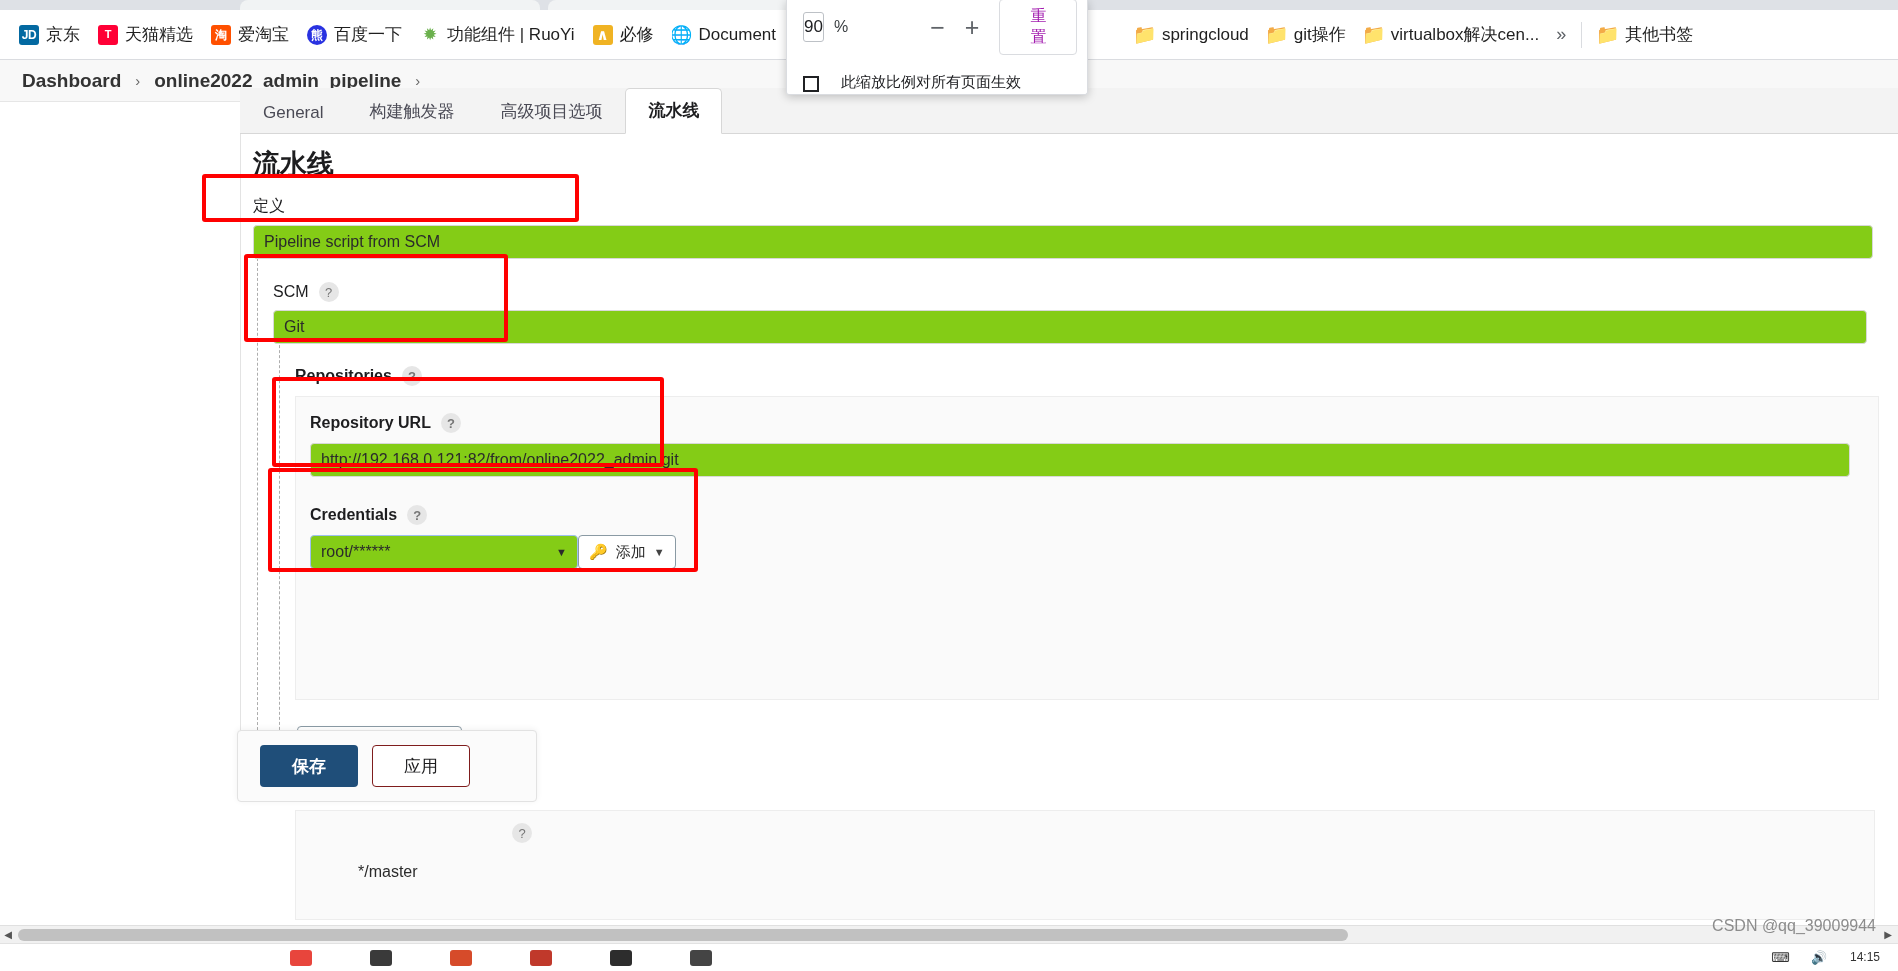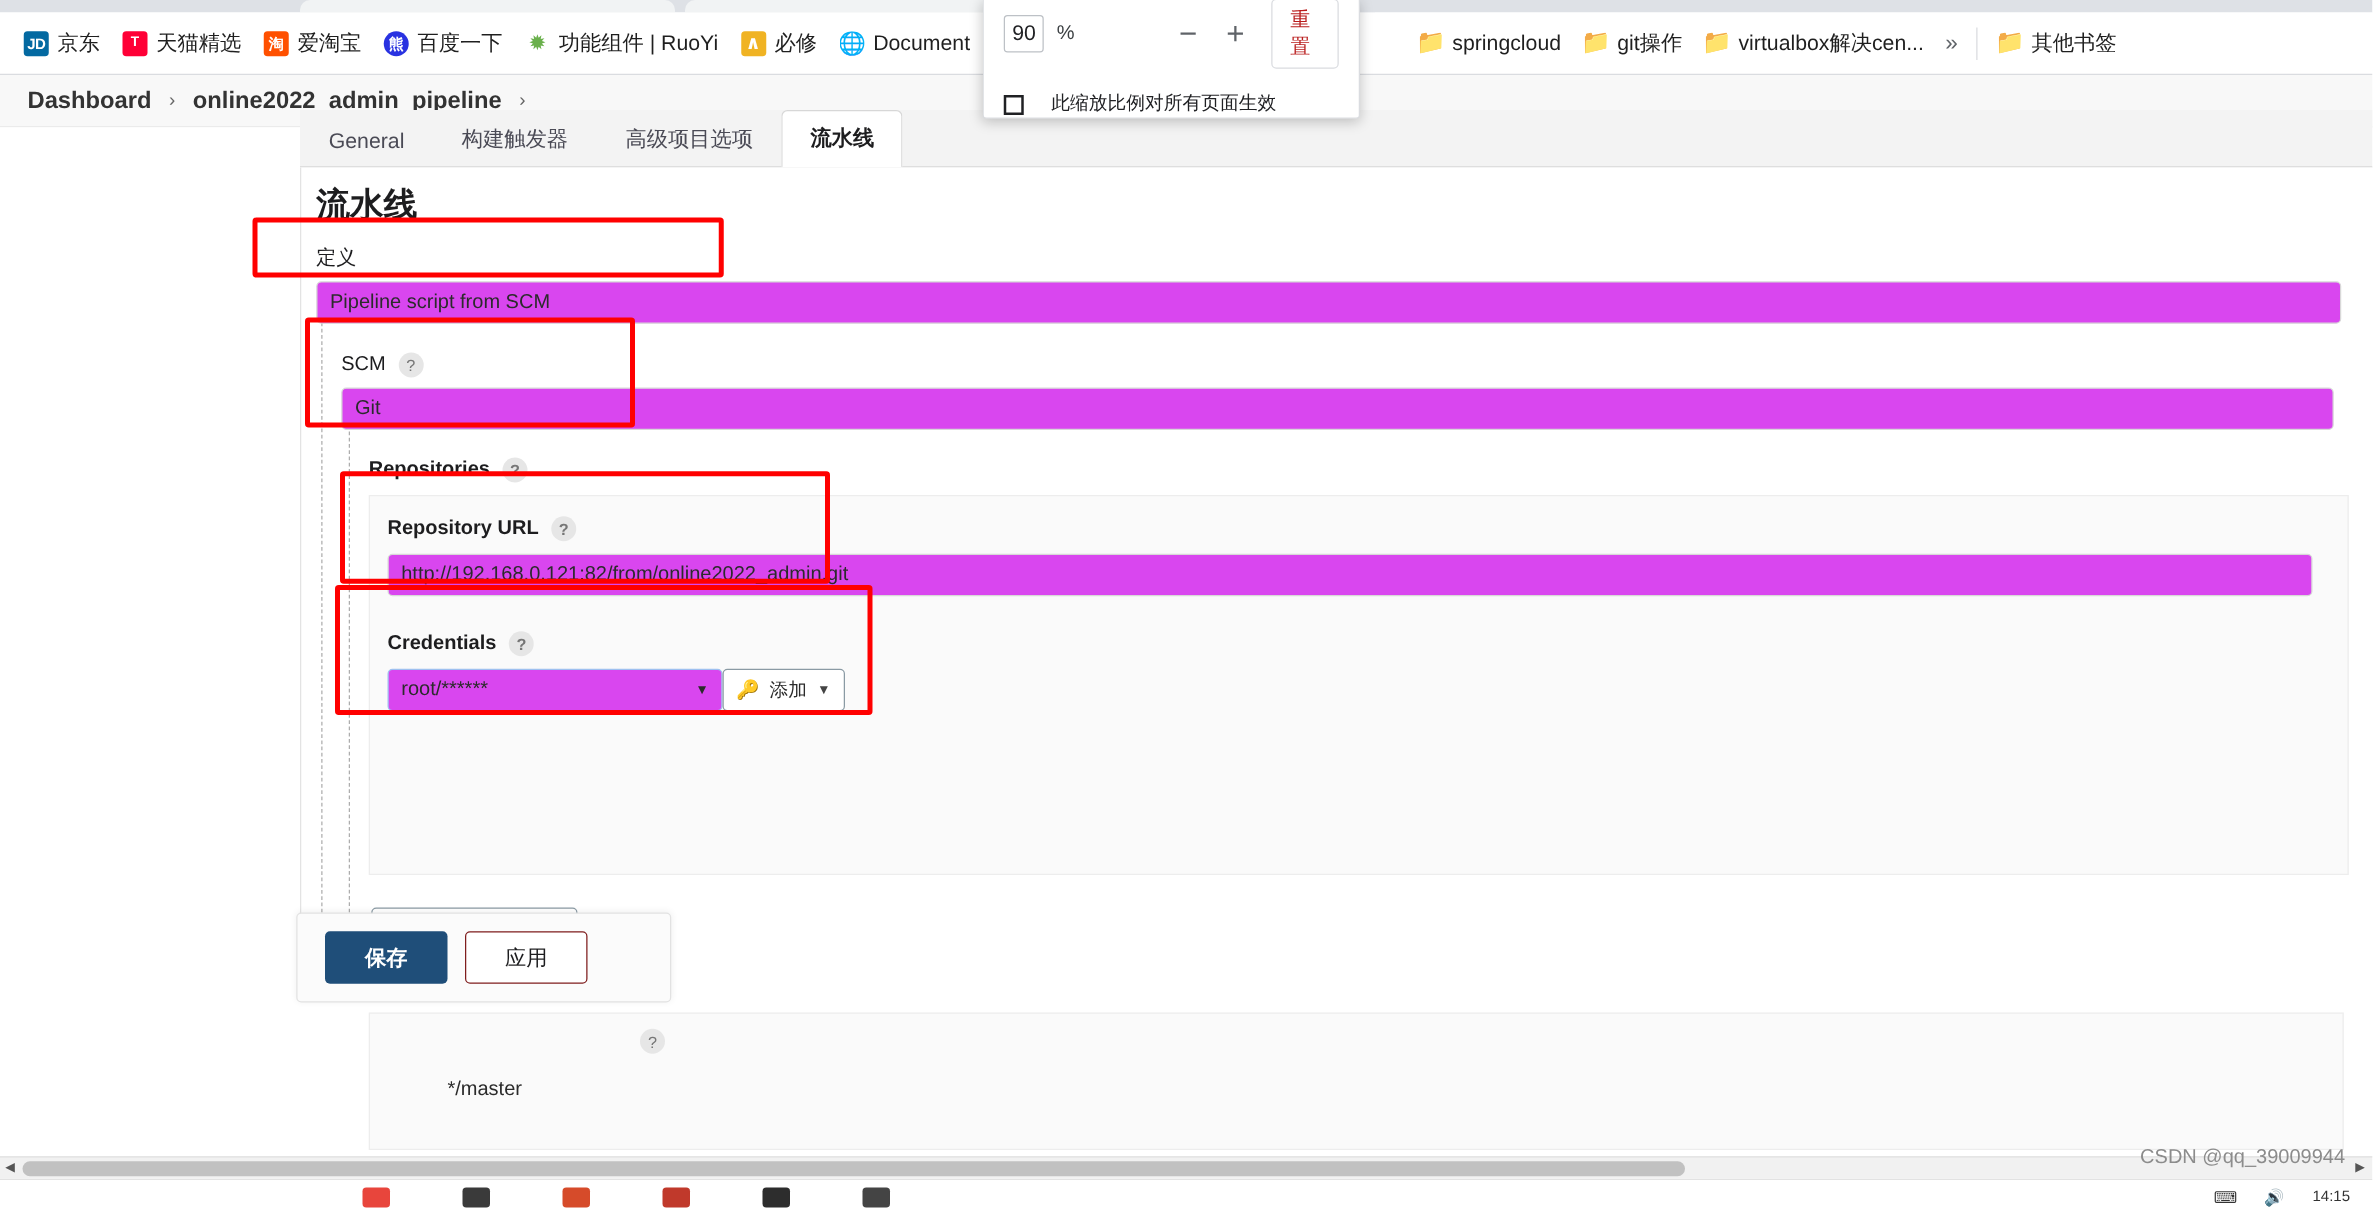--- a/index.html
+++ b/index.html
@@ -67,21 +67,21 @@
   .zoombox {
     width:43px; height:30px; border:1px solid #bdc1c6; border-radius:3px;
     display:flex; align-items:center; justify-content:center;
     font-size:17px; color:#202124; background:#fff;
   }
   .zoompct { font-size:16px; color:#3c4043; margin-left:10px; }
   .zminus { margin-left:82px; font-size:25px; color:#5f6368; width:24px; text-align:center; cursor:default;}
   .zplus  { margin-left:20px; font-size:25px; color:#5f6368; width:24px; text-align:center; cursor:default;}
   .zreset {
     margin-left:20px; border:1px solid #dadce0; border-radius:4px;
-    color:#b91c1c; font-size:16px; padding:6px 14px; background:#fff;
+    color:#a21caf; font-size:16px; padding:6px 30px; background:#fff;
   }
   .zoomrow2 { display:flex; align-items:flex-end; padding:0 16px; height:38px; }
   .zcheck {
     width:16px; height:16px; border:2px solid #202124; background:#fff;
     flex:0 0 16px;
   }
   .zlabel { margin-left:22px; font-size:15px; color:#202124; }
 
   
   .jk-breadcrumb {
@@ -130,21 +130,21 @@
     font-size:16px; font-weight:bold; color:#1d1d1f;
     display:flex; align-items:center; gap:10px;
   }
   .fieldlabel.thin { font-weight:normal; }
   .help {
     width:20px; height:20px; border-radius:50%; background:#e6e6e6;
     color:#767676; font-size:13px; display:flex; align-items:center;
     justify-content:center; flex:0 0 20px;
   }
   .select-ctl, .text-ctl {
-    height:34px; border:1px solid #d8d8d8; border-radius:4px; background:#d946ef;
+    height:34px; border:1px solid #d8d8d8; border-radius:4px; background:#84cc16;
     display:flex; align-items:center; padding:0 10px;
     font-size:16px; color:#2b2b2b;
   }
   .dash-v {
     position:absolute; width:0; border-left:1px dashed #adadad;
   }
 
   
   .abs { position:absolute; }
 

